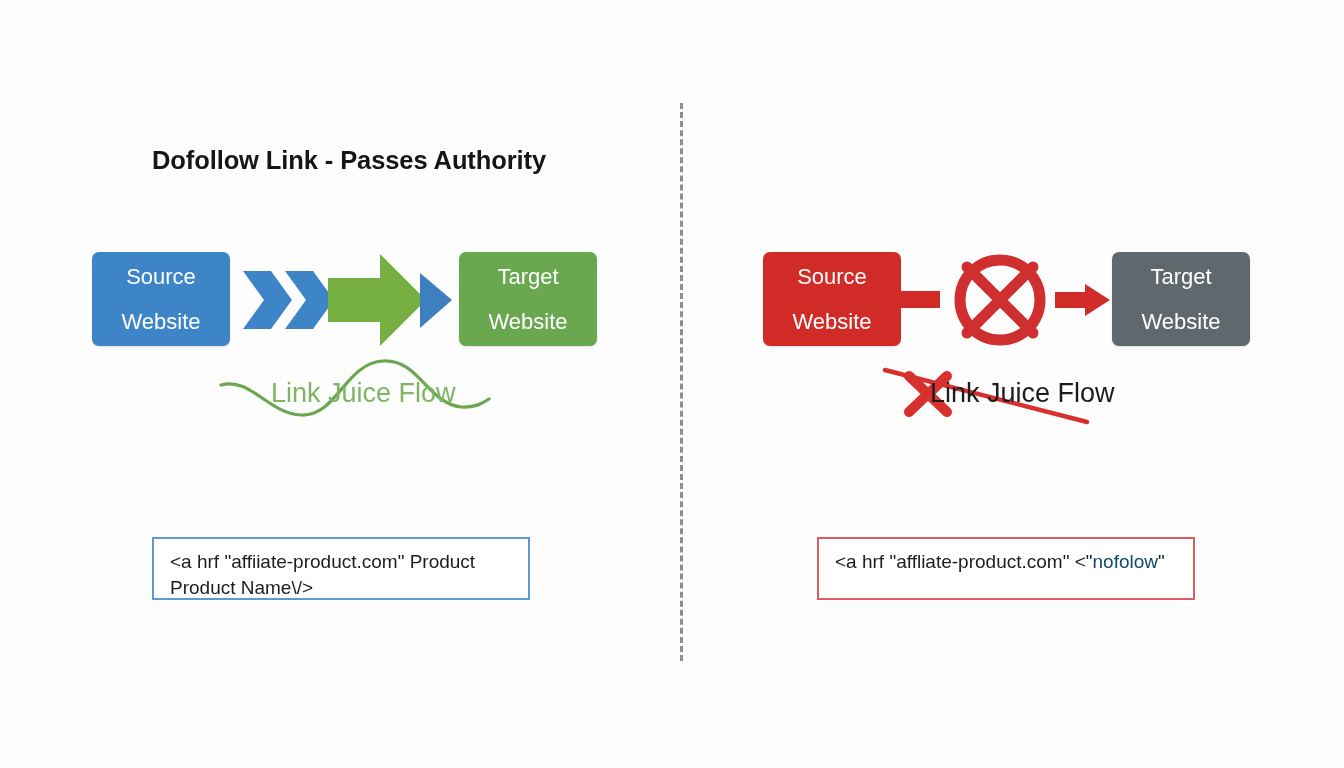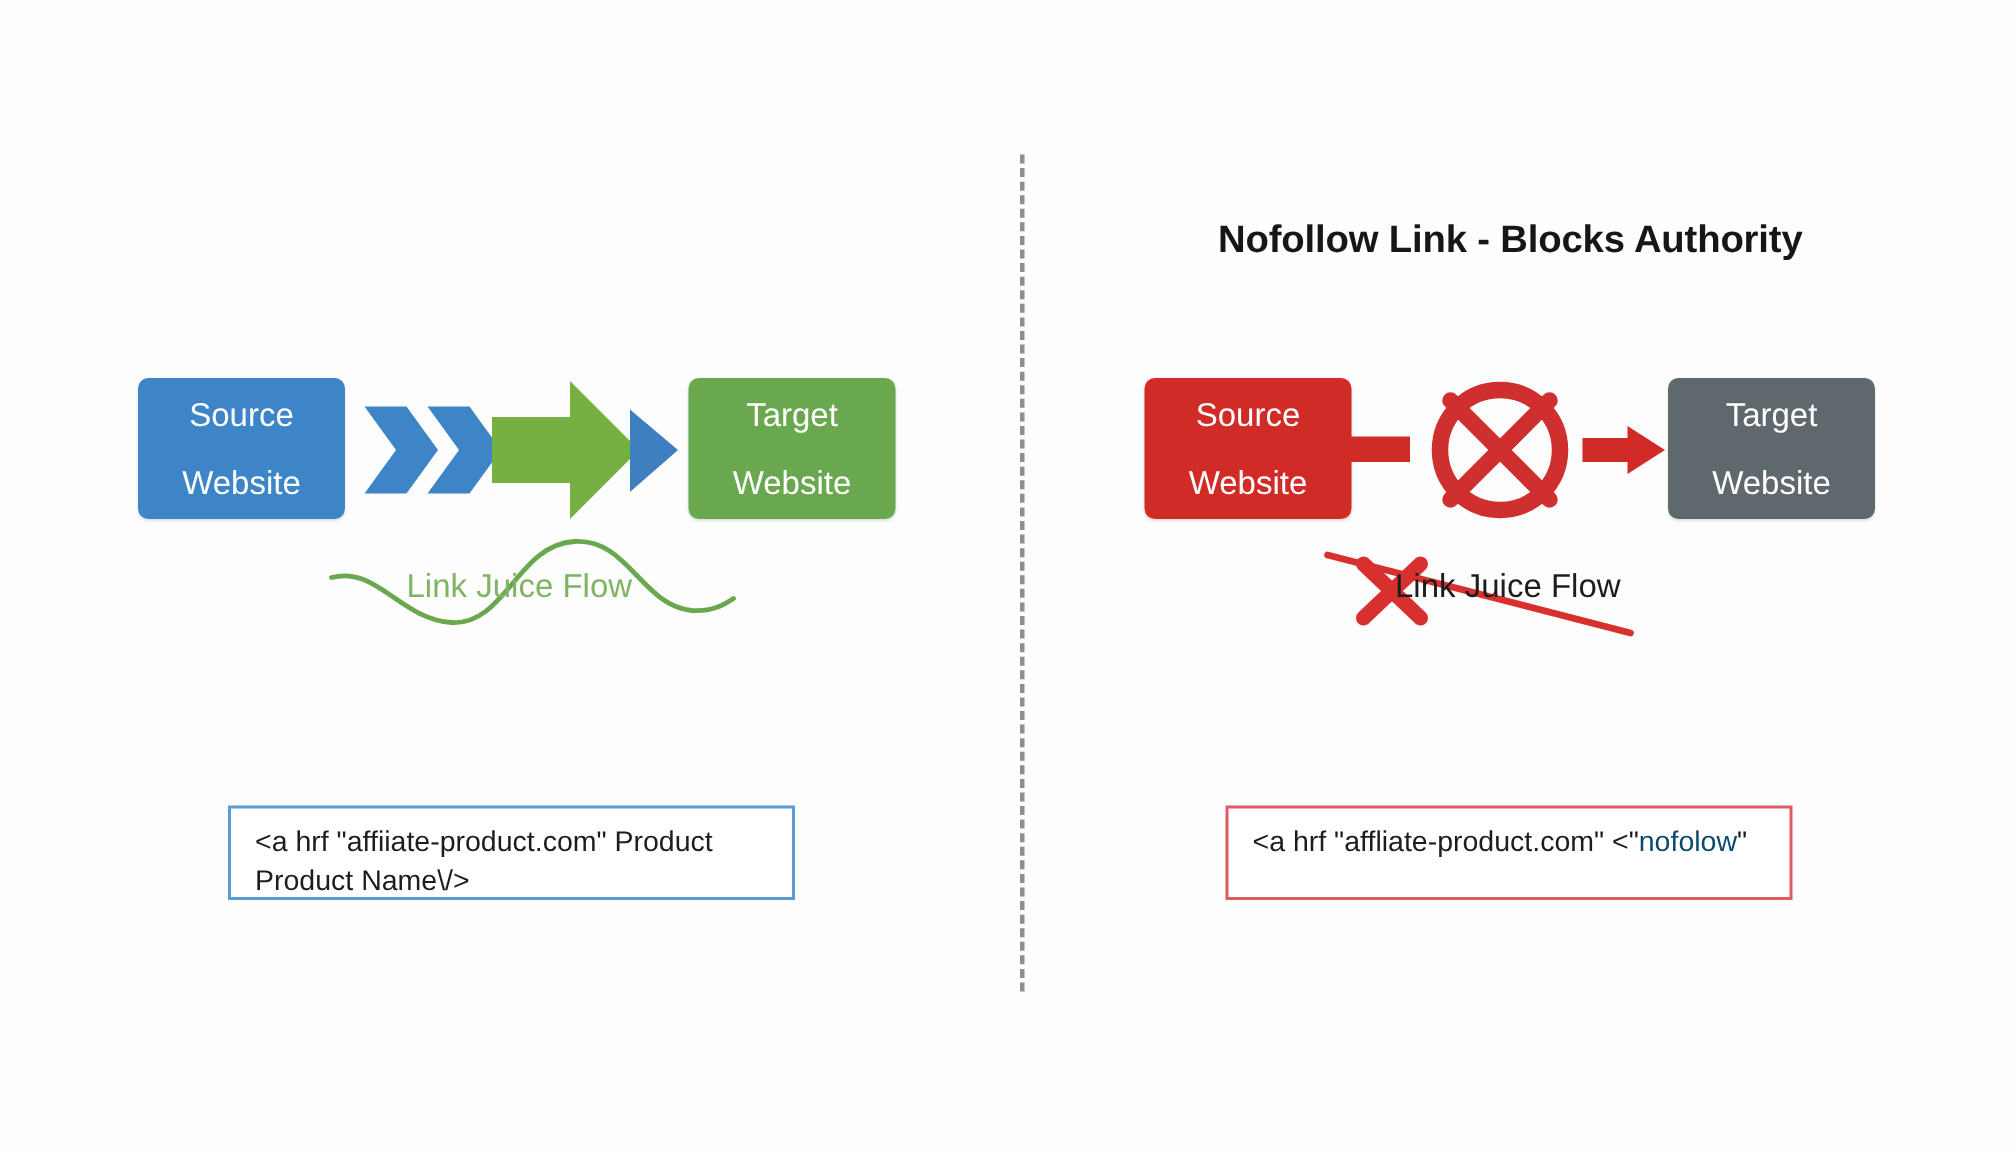--- a/index.html
+++ b/index.html
@@ -81,21 +81,21 @@
     pointer-events: none;
   }
   #flow-dofollow { left: 230px; top: 240px; width: 240px; height: 120px; }
   #flow-nofollow { left: 895px; top: 240px; width: 225px; height: 120px; }
   #wave-dofollow { left: 215px; top: 355px; width: 280px; height: 70px; }
   #strike-nofollow { left: 875px; top: 360px; width: 230px; height: 70px; }
 
   
   .flow-caption {
     position: absolute;
-    font-size: 22px;
+    font-size: 27px;
     white-space: nowrap;
   }
   #caption-dofollow {
     left: 271px; top: 378px;
     color: #7fb562;
   }
   #caption-nofollow {
     left: 930px; top: 378px;
     color: #1c1c1c;
   }
@@ -122,20 +122,21 @@
   .code-line { white-space: nowrap; }
   .tok-red { color: #0c4a6e; }
 </style>
 </head>
 <body>
 
 <div class="canvas">
 
   <div class="divider"></div>
 
+  <div class="panel-title" id="title-left">Dofollow Link - Passes Authority</div>
 
   <div class="site-box" id="box-source-dofollow">
     <span>Source</span>
     <span>Website</span>
   </div>
 
   <div class="site-box" id="box-target-dofollow">
     <span>Target</span>
     <span>Website</span>
   </div>
@@ -155,21 +156,20 @@
     <path d="M6,30 C36,22 52,58 86,60 C122,62 130,8 168,6 C204,4 212,48 246,52 C260,53 268,48 274,44" fill="none" stroke="#6aa84f" stroke-width="3.2" stroke-linecap="round"></path>
   </svg>
 
   <div class="flow-caption" id="caption-dofollow">Link Juice Flow</div>
 
   <div class="code-box" id="code-dofollow">
     <div class="code-line">&lt;a hrf  "affiiate-product.com" Product</div>
     <div class="code-line">Product Name\/&gt;</div>
   </div>
 
-  <div class="panel-title" id="title-right">Nofollow Link - Blocks Authority</div>
 
   <div class="site-box" id="box-source-nofollow">
     <span>Source</span>
     <span>Website</span>
   </div>
 
   <div class="site-box" id="box-target-nofollow">
     <span>Target</span>
     <span>Website</span>
   </div>

